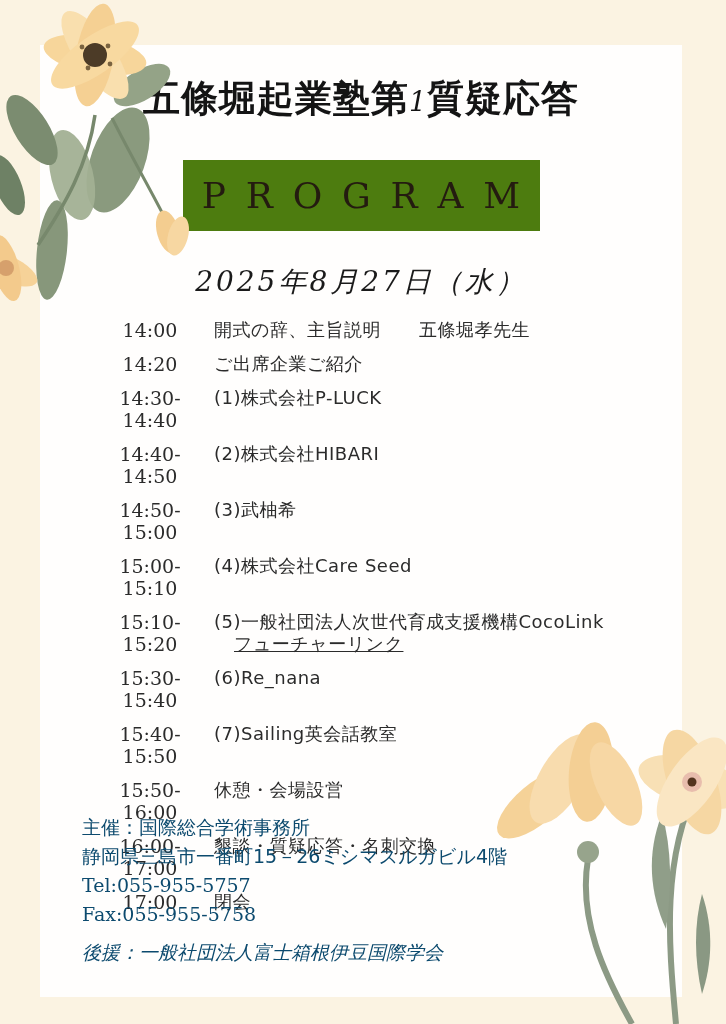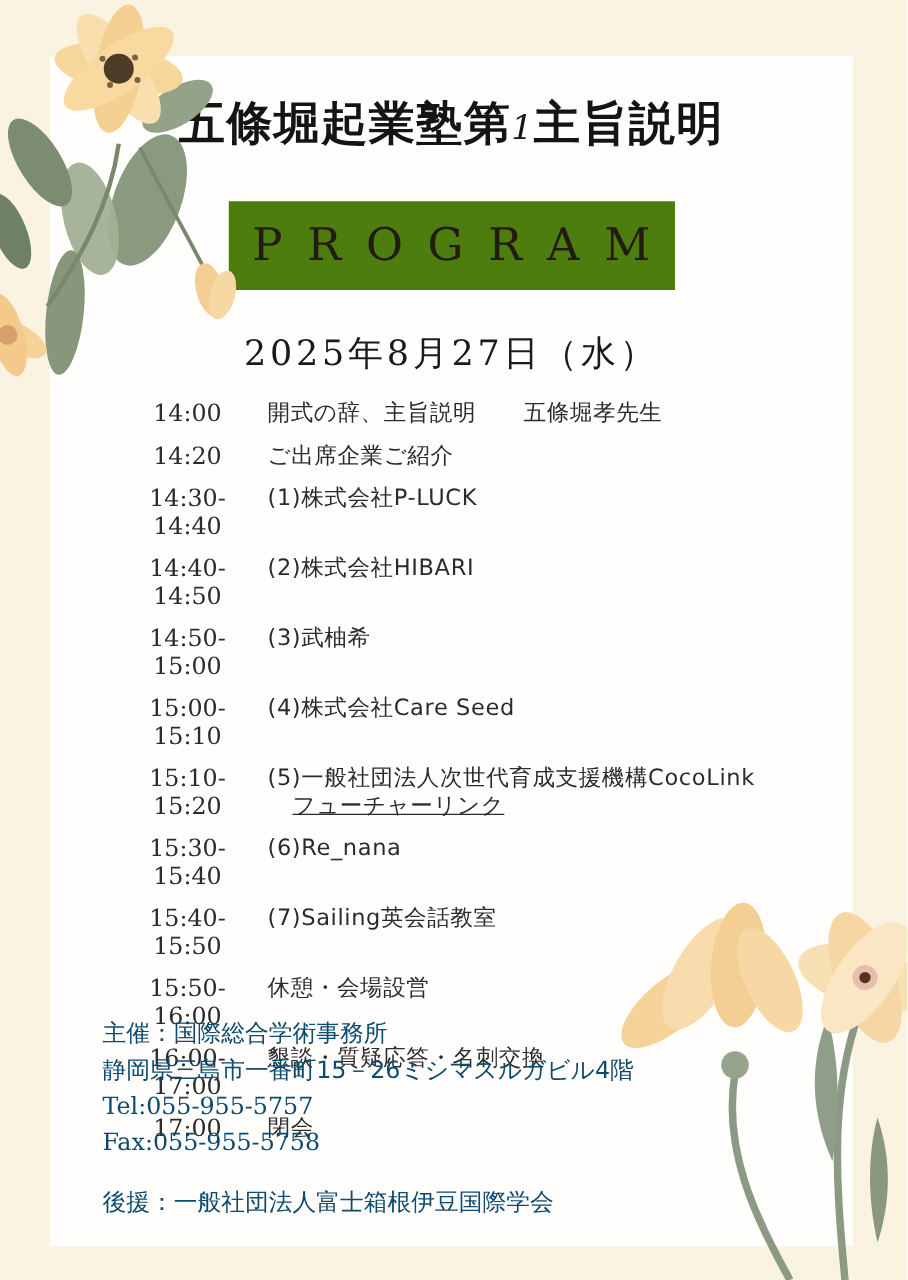--- a/index.html
+++ b/index.html
@@ -26,21 +26,21 @@
   .program-box {
     width:357px; height:71px; margin:34px auto 0;
     background:#4d7c0f; display:flex; align-items:center; justify-content:center;
   }
   .program-box span {
     font-size:36px; color:#241b10; letter-spacing:0.55em; margin-right:-0.55em;
     font-family:"DejaVu Serif","Liberation Serif",serif;
   }
   .date-line {
     margin-top:33px; text-align:center; font-size:28px; line-height:36px;
-    letter-spacing:3px; color:#1a1a1a;
+    letter-spacing:3px; color:#1a1a1a;font-style:italic;
   }
   .schedule { margin:19px 0 0 58px; }
   .srow { display:flex; align-items:flex-start; margin-bottom:12px; }
   .stime {
     width:104px; text-align:center; font-size:19px; line-height:22px;
     color:#2b2b2b; flex:none;
   }
   .sitem {
     margin-left:12px; font-size:18px; line-height:22px; color:#2b2b2b;
     font-family:"DejaVu Sans","Liberation Sans",sans-serif; letter-spacing:0.5px;
@@ -48,33 +48,33 @@
   .snote { margin-left:38px; }
   .snote:empty { display:none; }
   .sline2 { display:block; padding-left:20px;text-decoration:underline; }
   .sline2:empty { display:none; }
   .footer {
     position:absolute; left:42px; top:768px; font-size:19px; line-height:29px;
     color:#0c4a6e;
     font-family:"DejaVu Sans","Liberation Sans",sans-serif;
   }
   .contact { font-family:"DejaVu Serif","Liberation Serif",serif; }
-  .supporter-line { margin-top:19px; }
+  .supporter-line { margin-top:9px;font-style:italic; }
   .deco { position:absolute; pointer-events:none; }
   .deco-tl { left:0; top:0; }
   .deco-br { right:0; bottom:0; }
 </style>
 </head>
 <body>
 
 <div class="page">
 
   <div class="card">
 
-    <h1 class="title"><span>五條堀起業塾第</span><span class="title-num">1</span><span>主旨説明</span></h1>
+    <h1 class="title"><span>五條堀起業塾第</span><span class="title-num">1</span><span>質疑応答</span></h1>
 
     <div class="program-box">
       <span>PROGRAM</span>
     </div>
 
     <div class="date-line">2025年8月27日（水）</div>
 
     <div class="schedule">
 
       <div class="srow">

